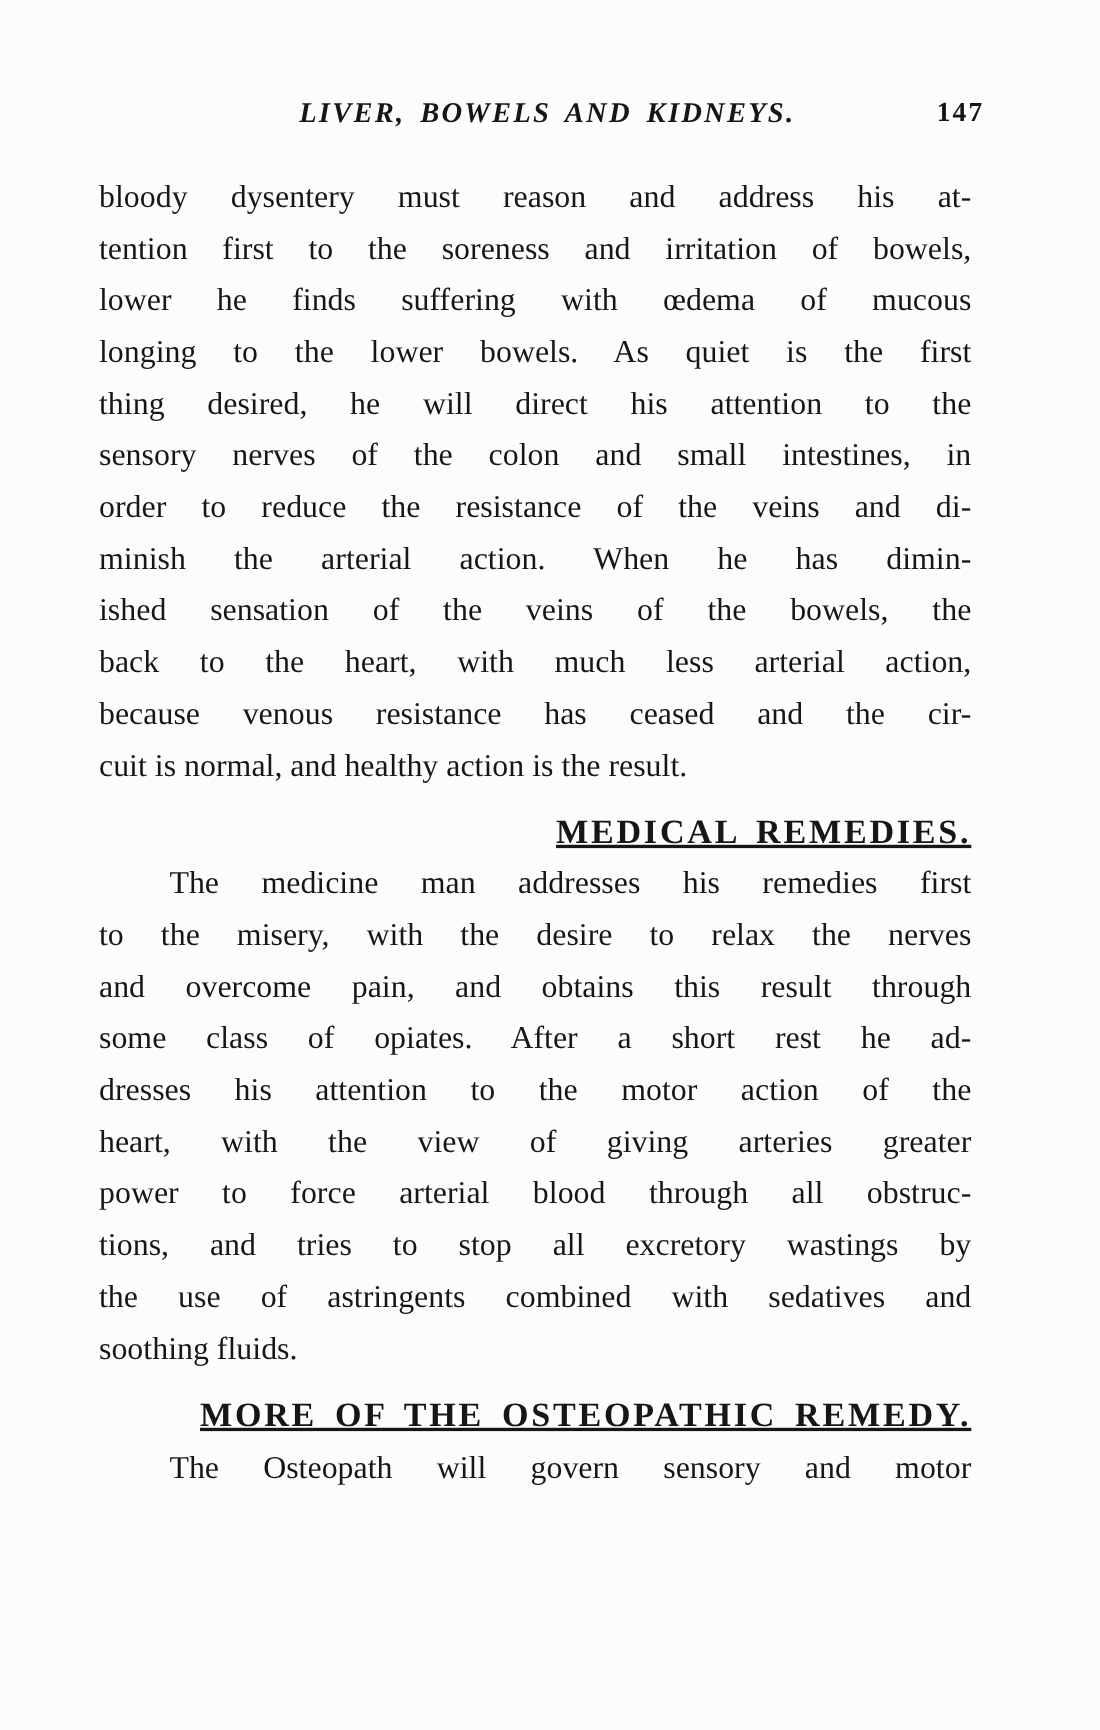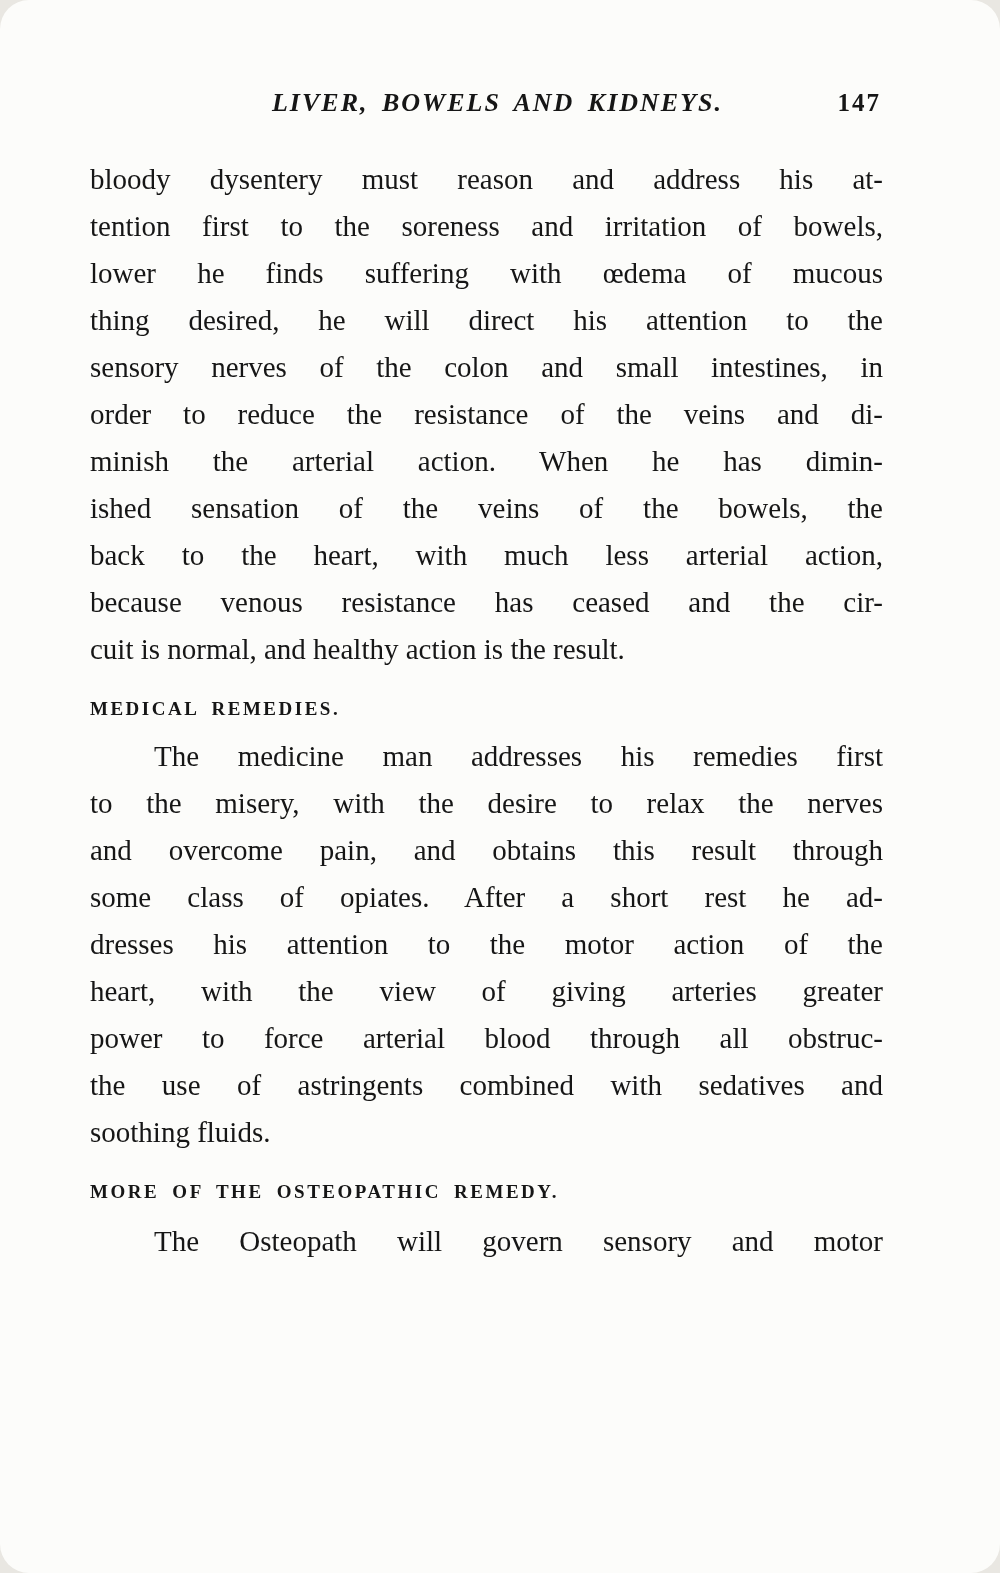--- a/index.html
+++ b/index.html
@@ -9,40 +9,39 @@
   }
   .page {
     position: relative;
     width: 1000px;
     height: 1573px;
     margin: 0 auto;
     background: #fcfcfa;
     color: #161616;
     font-family: "Liberation Serif", "DejaVu Serif", serif;
     overflow: hidden;
-    border-radius: 29px;
   }
   .running-header {
     position: relative;
     margin: 86px 95px 0 90px;
     height: 34px;
   }
   .running-header .title {
     display: block;
     text-align: center;
     font-style: italic;
     font-weight: 700;
     font-size: 26px;
     letter-spacing: 2px;
     word-spacing: 5px;
     line-height: 34px;
   }
   .running-header .page-number {
     position: absolute;
-    right: 24px;
+    right: 10px;
     top: 0;
     font-weight: 700;
     font-size: 25px;
     letter-spacing: 2px;
     line-height: 34px;
   }
   .content {
     margin: 0 117px 0 90px;
   }
   .paragraph {
@@ -69,63 +68,66 @@
   .line.last {
     text-align-last: left;
   }
   .line.indent {
     text-indent: 64px;
   }
   .section-heading {
     margin-top: 16px;
     height: 40px;
     line-height: 40px;
-    text-align: left;
+    text-align: right;
     font-weight: 700;
-    font-size: 19px;
+    font-size: 31px;
     letter-spacing: 2.5px;
     word-spacing: 6px;
+    text-decoration: underline;
   }
 </style>
 </head>
 <body>
 
 <div class="page">
 
   <div class="running-header">
     <span class="title">LIVER, BOWELS AND KIDNEYS.</span>
     <span class="page-number">147</span>
   </div>
 
   <div class="content">
 
     <div class="paragraph p1">
       <div class="line">bloody dysentery must reason and address his at-</div>
       <div class="line">tention first to the soreness and irritation of bowels,</div>
       <div class="line">lower he finds suffering with œdema of mucous</div>
+      <div class="line">longing to the lower bowels.  As quiet is the first</div>
       <div class="line">thing desired, he will direct his attention to the</div>
       <div class="line">sensory nerves of the colon and small intestines, in</div>
       <div class="line">order to reduce the resistance of the veins and di-</div>
       <div class="line">minish the arterial action.  When he has dimin-</div>
       <div class="line">ished sensation of the veins of the bowels, the</div>
       <div class="line">back to the heart, with much less arterial action,</div>
       <div class="line">because venous resistance has ceased and the cir-</div>
       <div class="line last">cuit is normal, and healthy action is the result.</div>
     </div>
 
     <div class="section-heading">MEDICAL REMEDIES.</div>
 
     <div class="paragraph p2">
       <div class="line indent">The medicine man addresses his remedies first</div>
       <div class="line">to the misery, with the desire to relax the nerves</div>
       <div class="line">and overcome pain, and obtains this result through</div>
       <div class="line">some class of opiates.  After a short rest he ad-</div>
       <div class="line">dresses his attention to the motor action of the</div>
       <div class="line">heart, with the view of giving arteries greater</div>
       <div class="line">power to force arterial blood through all obstruc-</div>
+      <div class="line">tions, and tries to stop all excretory wastings by</div>
       <div class="line">the use of astringents combined with sedatives and</div>
       <div class="line last">soothing fluids.</div>
     </div>
 
     <div class="section-heading">MORE OF THE OSTEOPATHIC REMEDY.</div>
 
     <div class="paragraph p3">
       <div class="line indent">The Osteopath will govern sensory and motor</div>
     </div>
 

